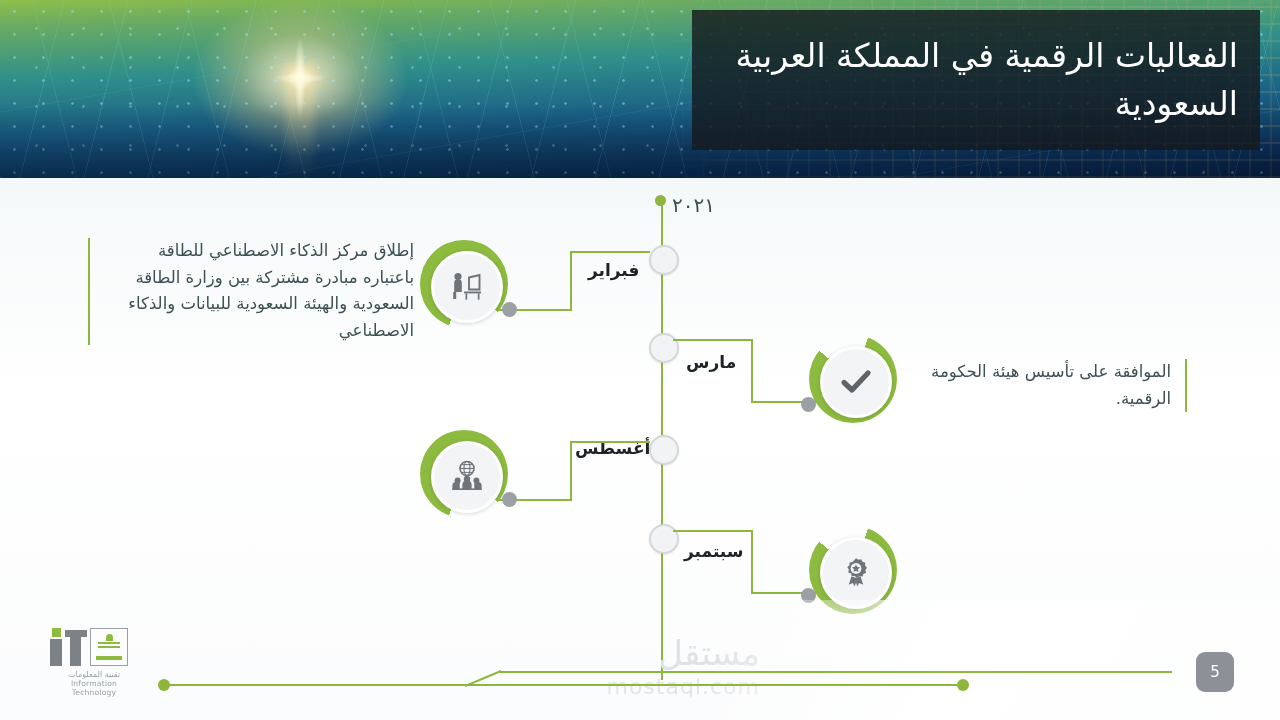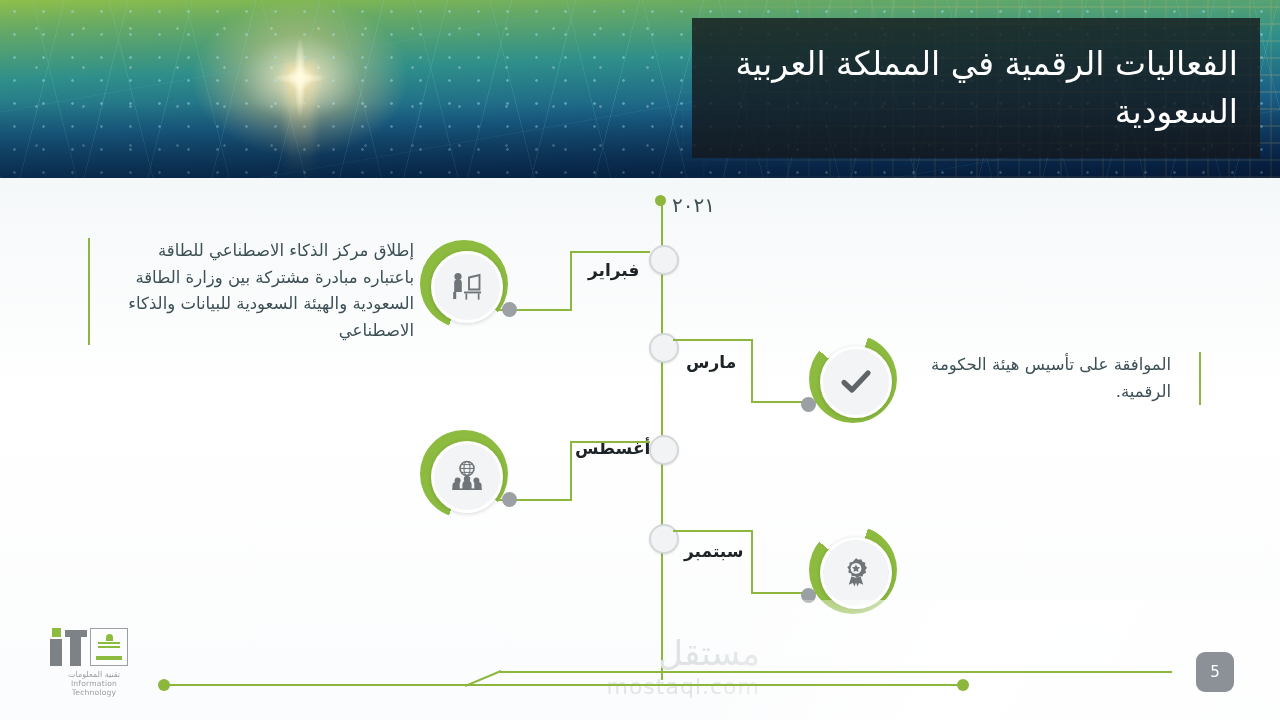--- a/index.html
+++ b/index.html
@@ -41,21 +41,21 @@
     background:linear-gradient(180deg,rgba(255,226,160,.55),rgba(255,190,120,0));filter:blur(5px);}
   .banner .chips{position:absolute;right:0;top:0;width:640px;height:178px;opacity:.30;
     background-image:
       repeating-linear-gradient(0deg, rgba(220,190,120,.55) 0 2px, transparent 2px 17px),
       repeating-linear-gradient(90deg, rgba(210,180,110,.45) 0 2px, transparent 2px 21px);
     mask-image:linear-gradient(90deg,transparent,black 45%,black);
     -webkit-mask-image:linear-gradient(90deg,transparent,black 45%,black);}
   .banner .vig{position:absolute;inset:0;
     background:linear-gradient(180deg,rgba(0,0,0,0) 58%,rgba(0,20,45,.45) 100%);}
 
-  .title-box{position:absolute;left:692px;top:18px;width:568px;height:140px;
+  .title-box{position:absolute;left:692px;top:10px;width:568px;height:140px;
     background:rgba(20,24,28,.80);display:flex;align-items:center;justify-content:flex-start;}
   .title-text{color:#ffffff;font-size:33px;line-height:1.45;font-weight:400;
     text-align:right;width:100%;padding:0 22px 0 18px;box-sizing:border-box;letter-spacing:.2px;}
 
   
   .axis{position:absolute;left:661px;top:200px;width:2px;height:480px;background:#8cb63c;}
   .axis-dot{position:absolute;left:655px;top:195px;width:11px;height:11px;border-radius:50%;background:#8cb63c;}
   .year{position:absolute;left:672px;top:193px;font-size:20px;color:#3d4f52;letter-spacing:1px;}
 
   .node{position:absolute;width:26px;height:26px;border-radius:50%;
@@ -69,21 +69,21 @@
   .ring{position:absolute;inset:0;border-radius:50%;
     background:conic-gradient(from 200deg,#8cbb3f 0deg 290deg, rgba(0,0,0,0) 290deg 360deg);}
   .ring-mask{position:absolute;left:11px;top:11px;width:66px;height:66px;border-radius:50%;
     background:#f2f4f5;border:3px solid #ffffff;box-shadow:0 1px 4px rgba(0,0,0,.16);
     display:flex;align-items:center;justify-content:center;}
   .nub{position:absolute;width:15px;height:15px;border-radius:50%;background:#9aa0a3;}
 
   
   .block{position:absolute;color:#3c4f55;font-size:16.5px;line-height:1.62;text-align:right;}
   .block.left{border-left:2px solid #8cb63c;padding-left:12px;}
-  .block.right{border-right:2px solid #8cb63c;padding-right:28px;}
+  .block.right{border-right:2px solid #8cb63c;padding-right:14px;margin-top:7px;}
 
   .month{position:absolute;font-size:17px;color:#1d2326;font-weight:600;}
 
   
   .foot-line-a{position:absolute;left:166px;top:684px;width:797px;height:2px;background:#8cb63c;}
   .foot-line-b{position:absolute;left:500px;top:671px;width:672px;height:2px;background:#8cb63c;}
   .foot-diag{position:absolute;left:465px;top:668px;width:44px;height:20px;}
   .foot-dot-l{position:absolute;left:158px;top:679px;width:12px;height:12px;border-radius:50%;background:#8cb63c;}
   .foot-dot-r{position:absolute;left:957px;top:679px;width:12px;height:12px;border-radius:50%;background:#8cb63c;}
   .corner-sheen{position:absolute;right:0;bottom:0;width:560px;height:120px;

